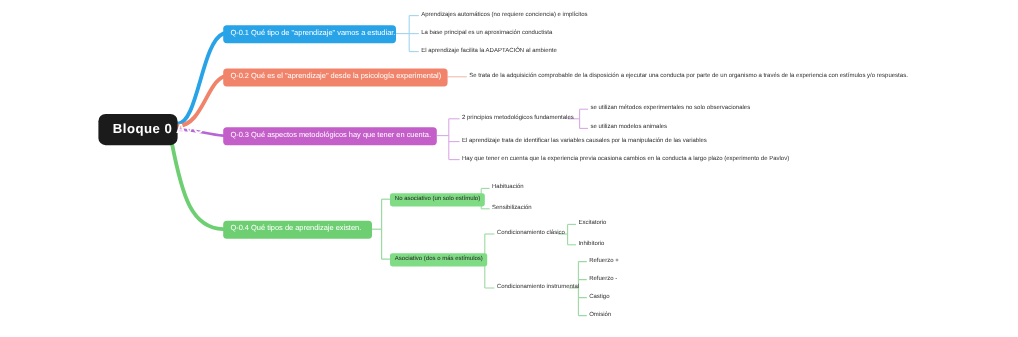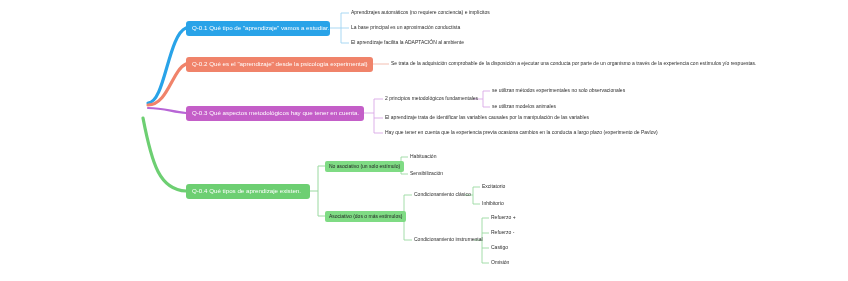--- a/index.html
+++ b/index.html
@@ -122,20 +122,21 @@
     <path d="M473,204 H480" stroke="#9ad9a0" stroke-width="0.9" fill="none"></path>
 
     <path d="M474,240 H482" stroke="#9ad9a0" stroke-width="0.9" fill="none"></path>
     <path d="M482,218 V263" stroke="#9ad9a0" stroke-width="0.9" fill="none"></path>
     <path d="M482,218 H489" stroke="#9ad9a0" stroke-width="0.9" fill="none"></path>
     <path d="M482,233 H489" stroke="#9ad9a0" stroke-width="0.9" fill="none"></path>
     <path d="M482,248 H489" stroke="#9ad9a0" stroke-width="0.9" fill="none"></path>
     <path d="M482,263 H489" stroke="#9ad9a0" stroke-width="0.9" fill="none"></path>
   </svg>
 
+  <div class="node root-node" style="left:82px; top:95px; width:66px;">Bloque 0 AyC</div>
 
   <div class="node topic topic-blue" style="left:186px; top:21px; width:144px;">Q-0.1 Qué tipo de "aprendizaje" vamos a estudiar.</div>
   <div class="node leaf" style="left:351px; top:9px;">Aprendizajes automáticos (no requiere conciencia) e implícitos</div>
   <div class="node leaf" style="left:351px; top:24px;">La base principal es un aproximación conductista</div>
   <div class="node leaf" style="left:351px; top:39px;">El aprendizaje facilita la ADAPTACIÓN al ambiente</div>
 
   <div class="node topic topic-orange" style="left:186px; top:57px; width:187px;">Q-0.2 Qué es el "aprendizaje" desde la psicología experimental)</div>
   <div class="node leaf" style="left:391px; top:60px;">Se trata de la adquisición comprobable de la disposición a ejecutar una conducta por parte de un organismo a través de la experiencia con estímulos y/o respuestas.</div>
 
   <div class="node topic topic-purple" style="left:186px; top:106px; width:178px;">Q-0.3 Qué aspectos metodológicos hay que tener en cuenta.</div>

